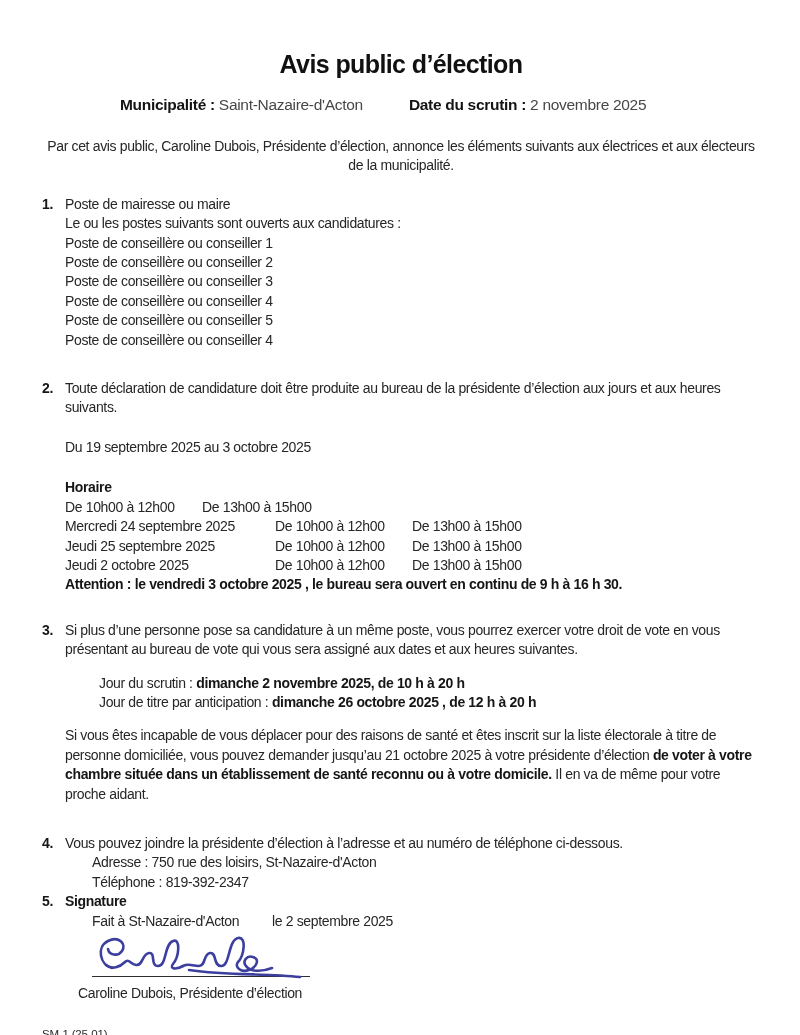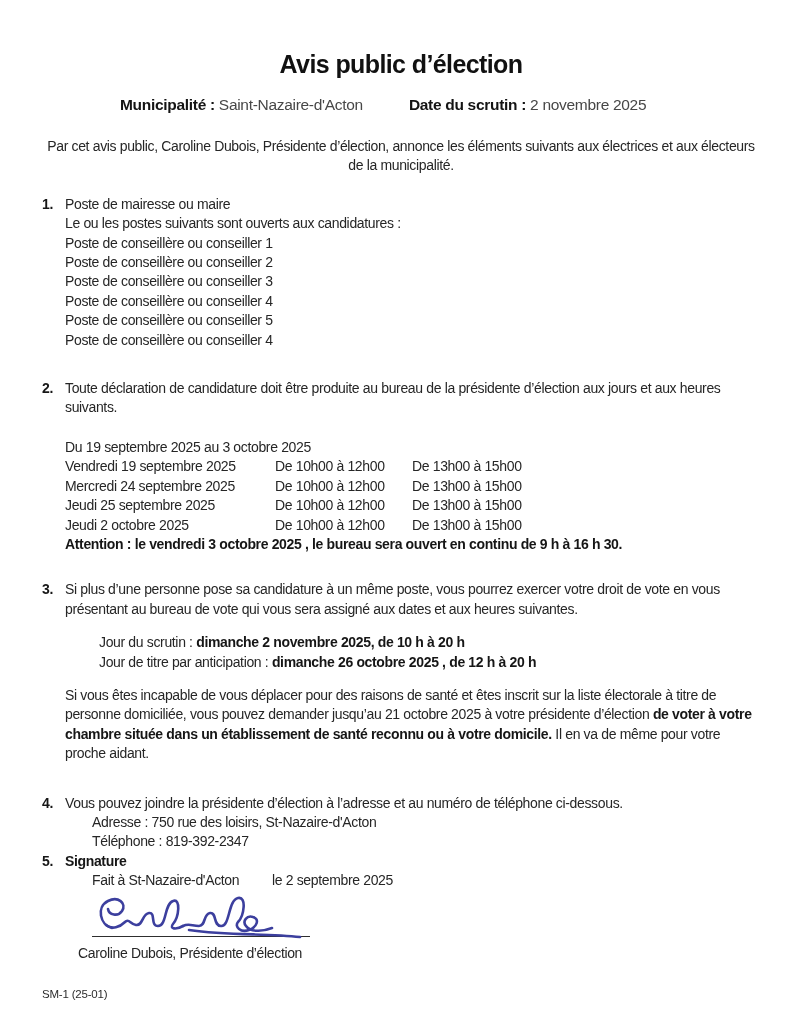--- a/index.html
+++ b/index.html
@@ -85,23 +85,23 @@
       <div>Poste de conseillère ou conseiller 5</div>
       <div>Poste de conseillère ou conseiller 4</div>
     </div>
   </div>
 
   <div class="item item-2 txt">
     <span class="num">2.</span>
     <div class="body">
       <div>Toute déclaration de candidature doit être produite au bureau de la présidente d’élection aux jours et aux heures suivants.</div>
       <div class="period">Du 19 septembre 2025 au 3 octobre 2025</div>
+      <div class="sched-title">Horaire</div>
 
       <div class="sched-row">
-        <span class="sched-day">Vendredi 19 septembre 2025</span>
         <span class="sched-am">De 10h00 à 12h00</span>
         <span class="sched-pm">De 13h00 à 15h00</span>
       </div>
       <div class="sched-row">
         <span class="sched-day">Mercredi 24 septembre 2025</span>
         <span class="sched-am">De 10h00 à 12h00</span>
         <span class="sched-pm">De 13h00 à 15h00</span>
       </div>
       <div class="sched-row">
         <span class="sched-day">Jeudi 25 septembre 2025</span>

